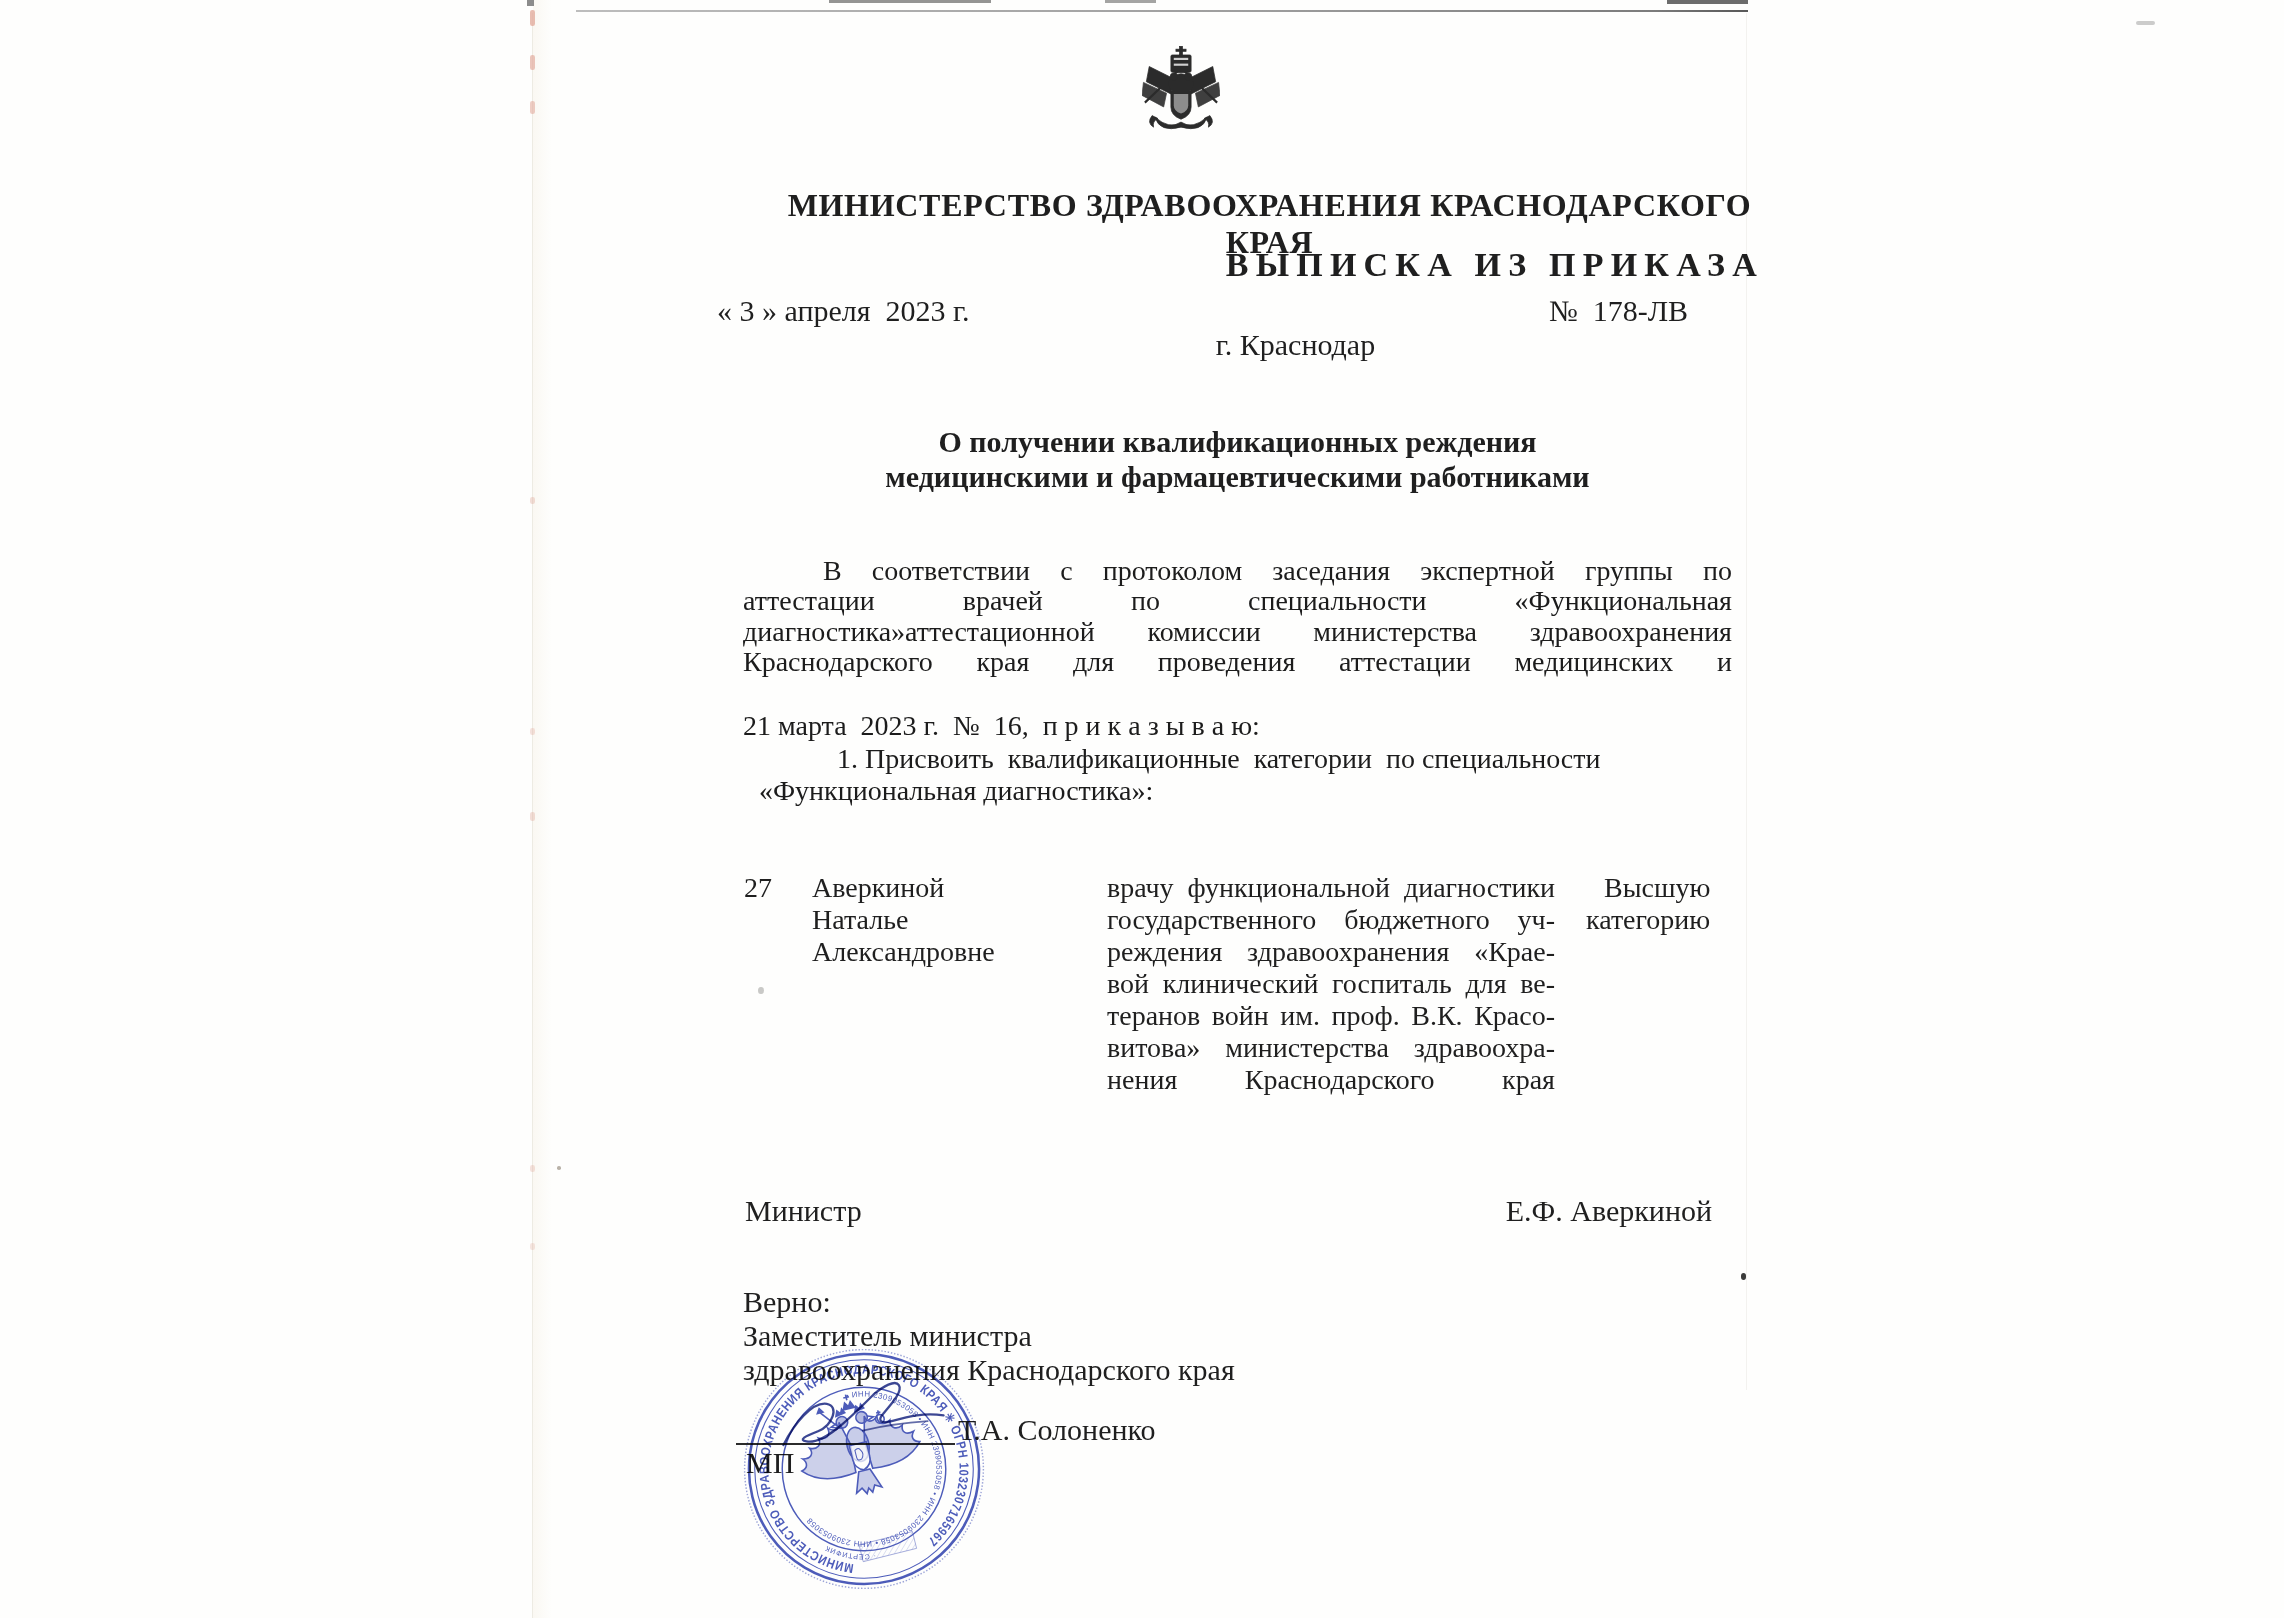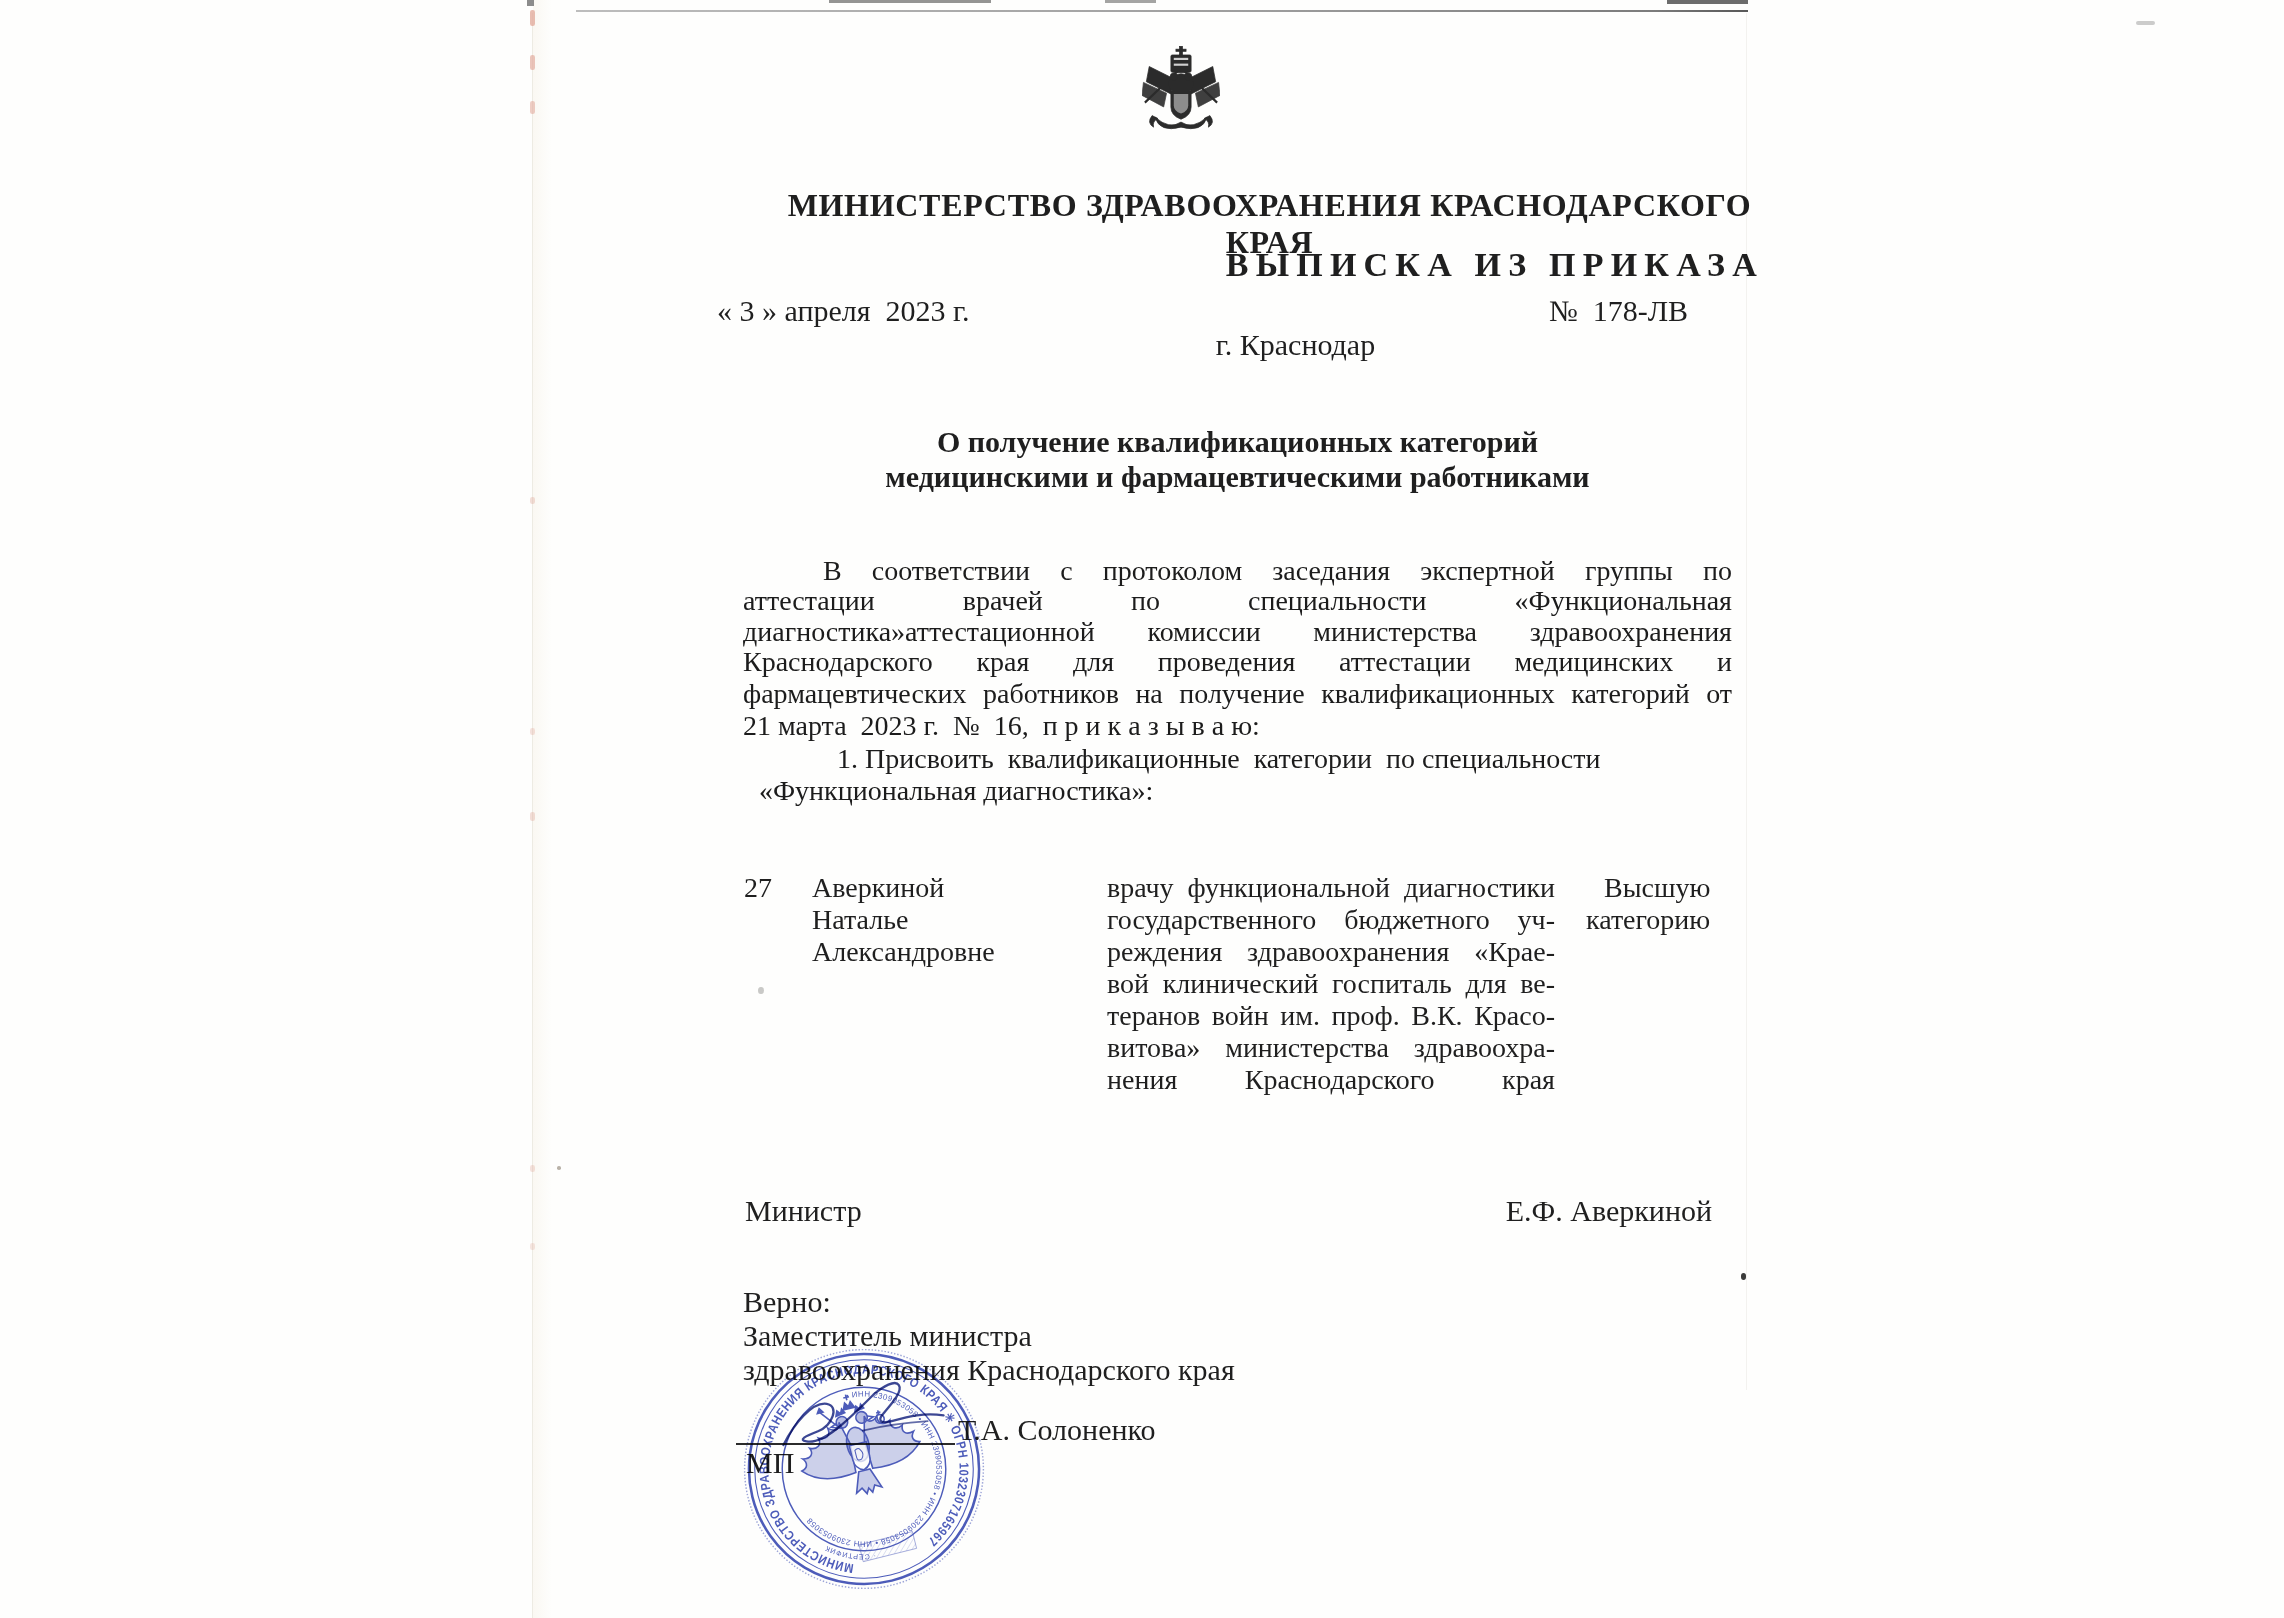--- a/index.html
+++ b/index.html
@@ -128,29 +128,28 @@
 
   <div id="ministry-title" class="doc">МИНИСТЕРСТВО  ЗДРАВООХРАНЕНИЯ КРАСНОДАРСКОГО  КРАЯ</div>
   <div id="vypiska-title" class="doc">ВЫПИСКА ИЗ ПРИКАЗА</div>
   <div id="date-row" class="doc">
     <span>« 3 » апреля  2023 г.</span>
     <span>№  178-ЛВ</span>
   </div>
   <div id="city-line" class="doc">г. Краснодар</div>
 
   <div id="subject-heading" class="doc">
-    <div>О получение квалификационных категорий</div>
+    <div>О получении квалификационных реждения</div>
     <div>медицинскими и фармацевтическими работниками</div>
   </div>
 
   <div id="bl-1" class="bodyline just">В соответствии с протоколом заседания экспертной группы по</div>
   <div id="bl-2" class="bodyline just">аттестации врачей по специальности «Функциональная</div>
   <div id="bl-4" class="bodyline just">Краснодарского края для проведения аттестации медицинских и</div>
   <div id="bl-3" class="bodyline just">диагностика»аттестационной комиссии министерства здравоохранения</div>
-  <div id="bl-5" class="bodyline just">фармацевтических работников на получение квалификационных категорий от</div>
   <div id="bl-6" class="bodyline pre">21 марта  2023 г.  №  16,  п р и к а з ы в а ю:</div>
   <div id="bl-7" class="bodyline pre">1. Присвоить  квалификационные  категории  по специальности</div>
   <div id="bl-8" class="bodyline pre">«Функциональная диагностика»:</div>
 
   <div id="row-num" class="doc">27</div>
   <div id="name-col" class="doc">
     <div>Аверкиной</div>
     <div>Наталье</div>
     <div>Александровне</div>
   </div>

